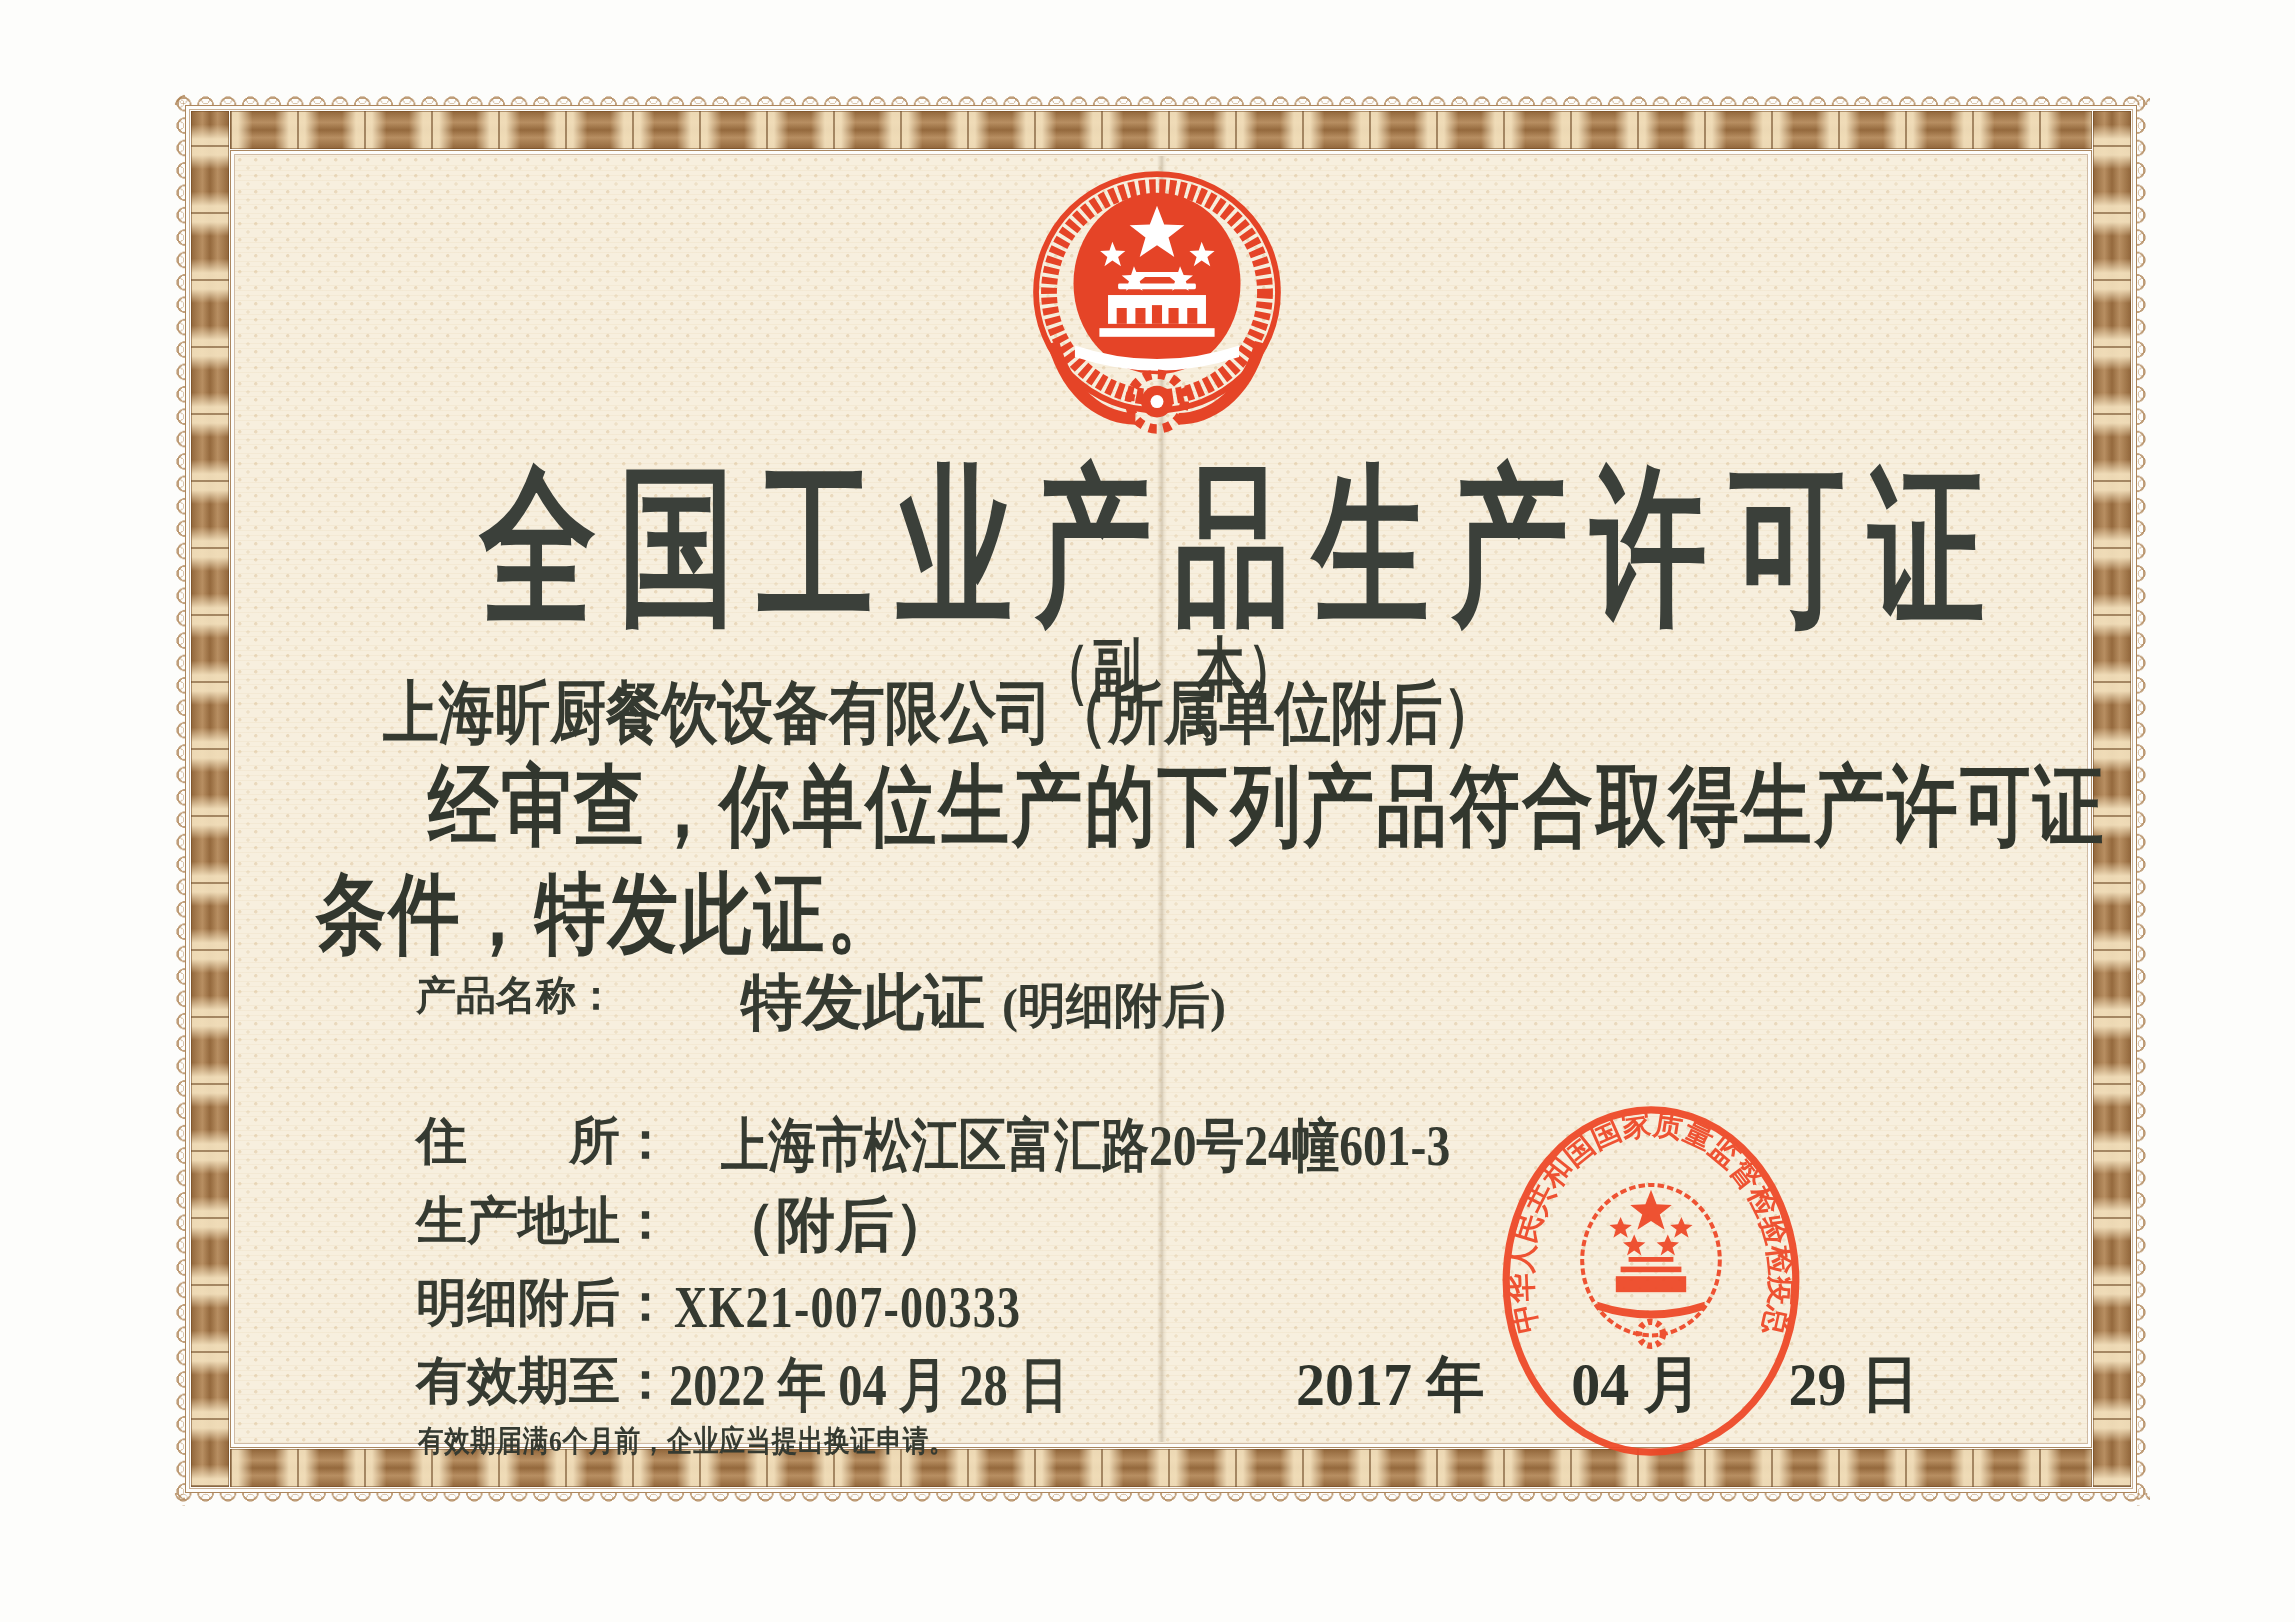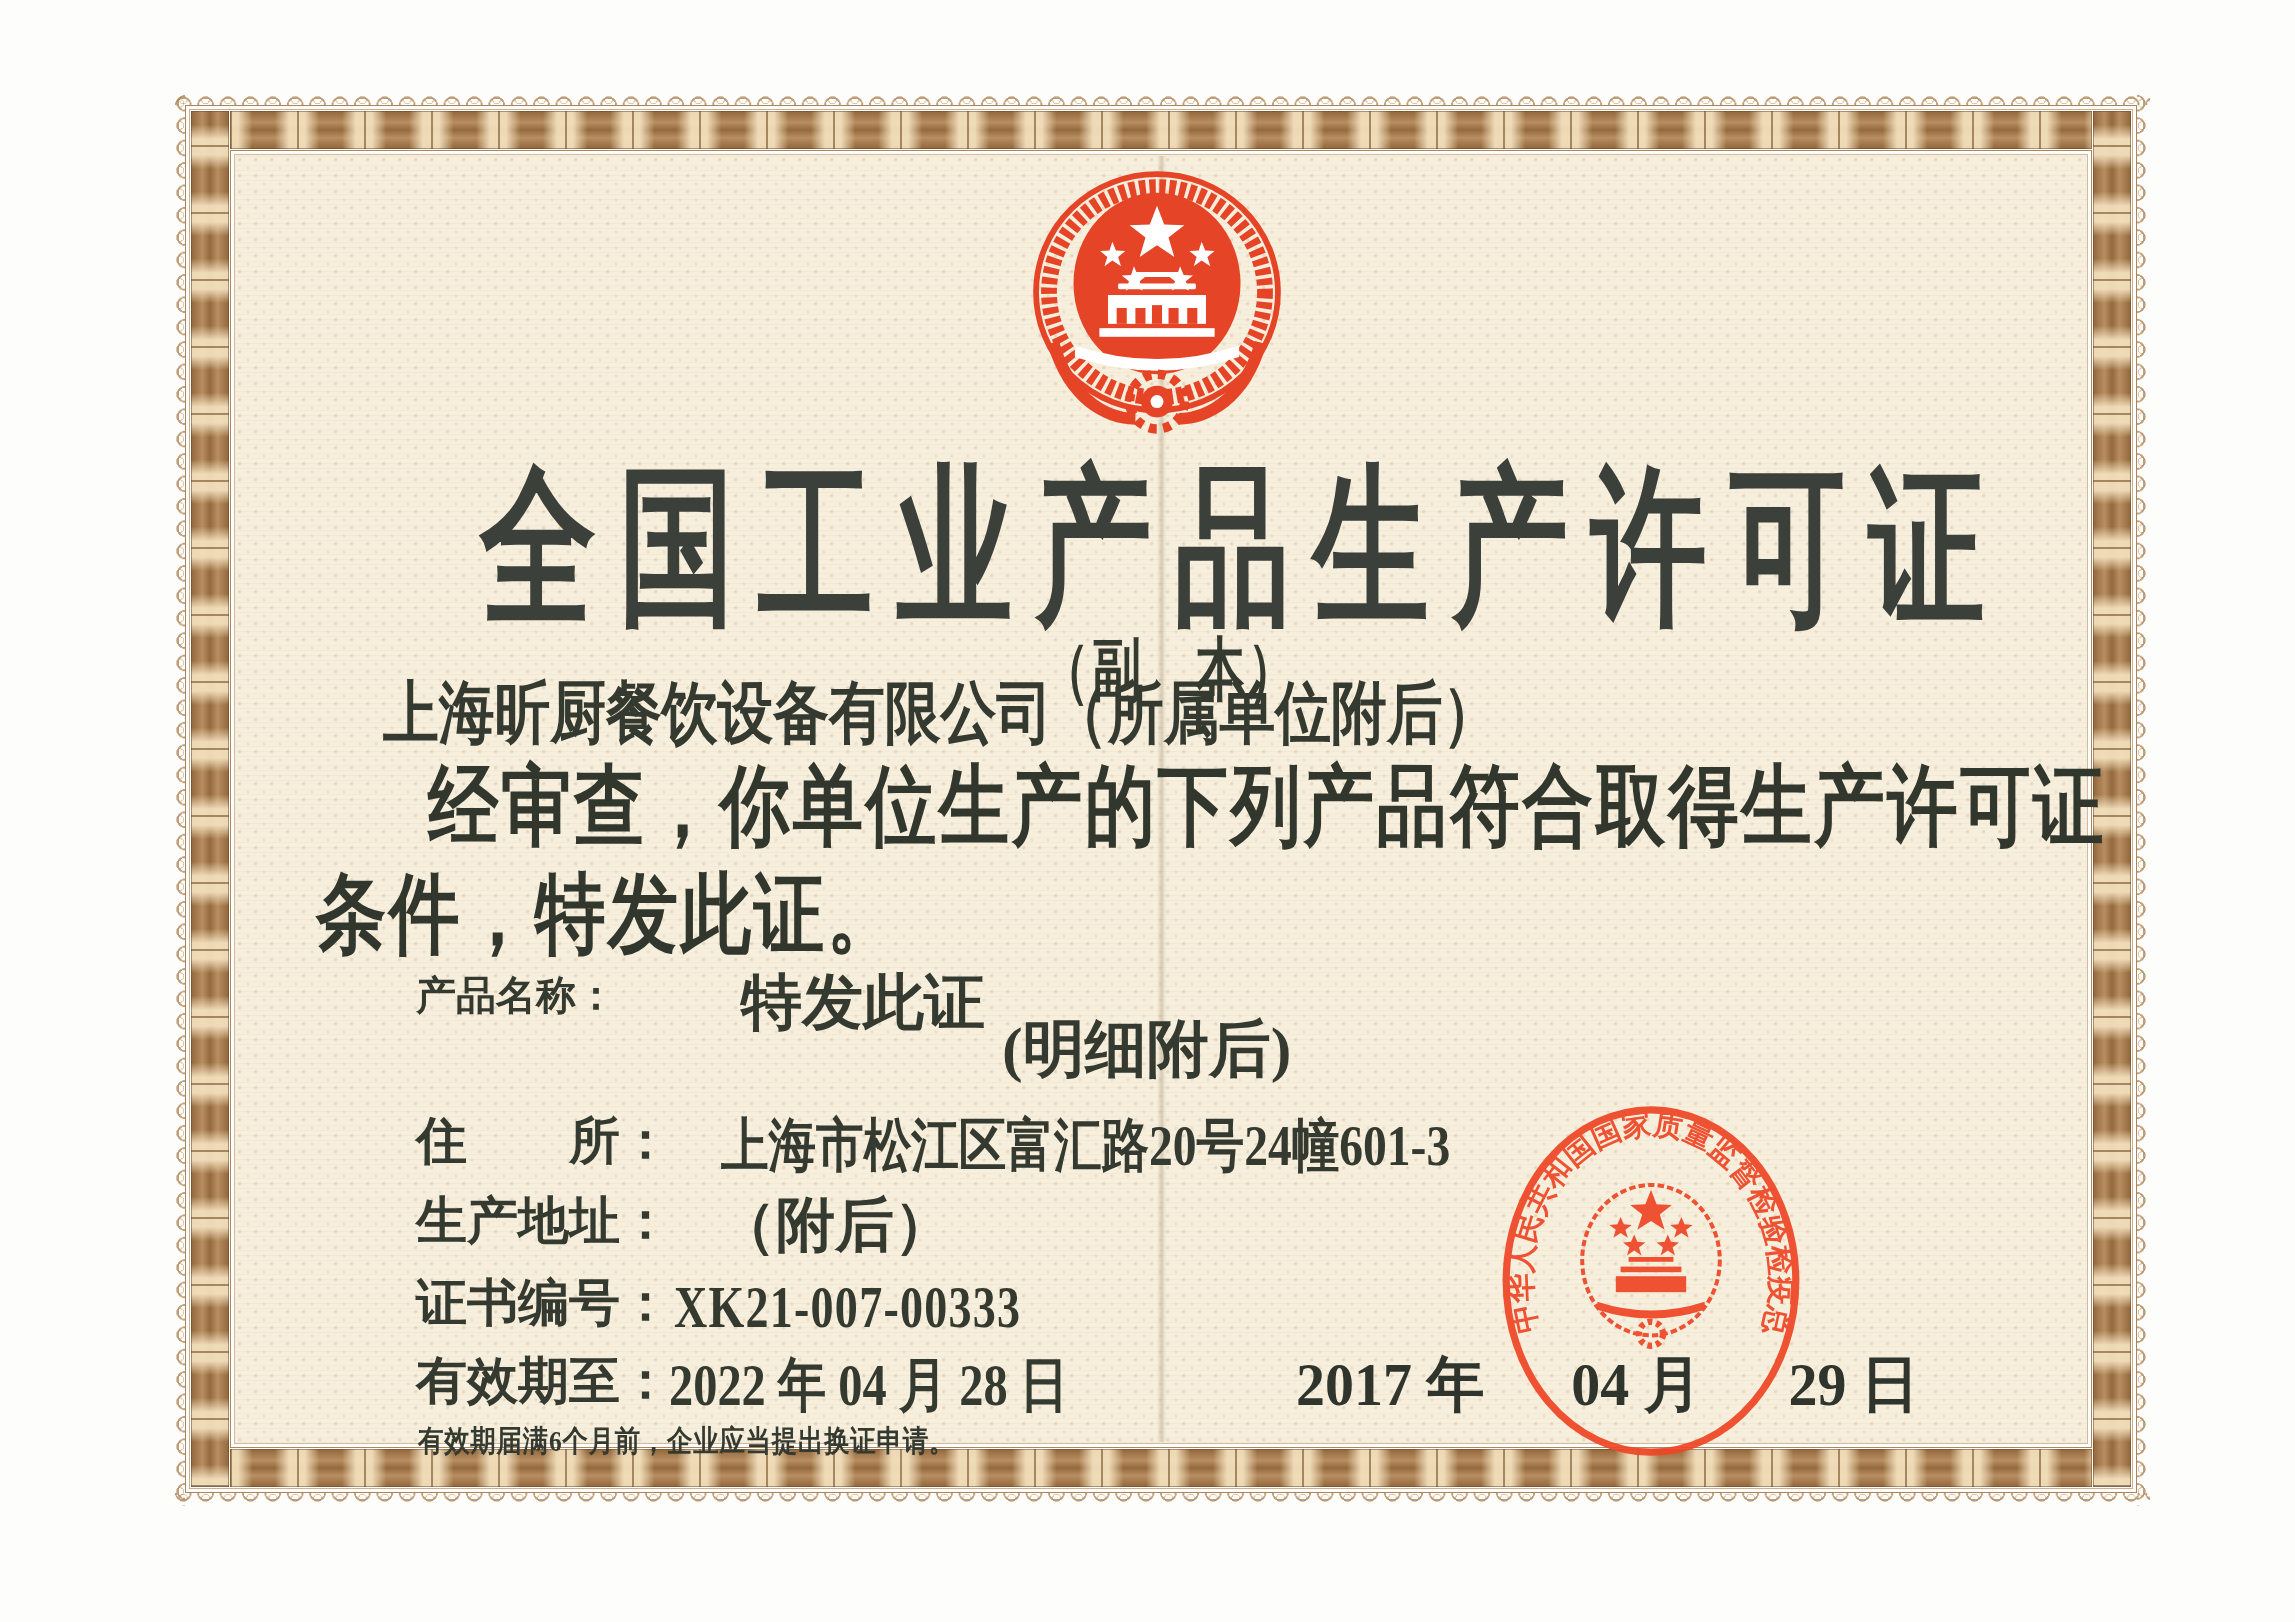--- a/index.html
+++ b/index.html
@@ -55,21 +55,21 @@
     background:linear-gradient(90deg, rgba(160,140,100,0), rgba(150,128,92,.20) 30%, rgba(118,98,66,.26) 50%, rgba(150,128,92,.12) 70%, rgba(160,140,100,0));}
   
   .t{position:absolute;white-space:pre;font-weight:bold;color:#353a31;
      transform:scaleX(var(--sx,1));transform-origin:0 50%;line-height:1.04;}
   .title{font-size:172px;letter-spacing:34px;color:#3b403a;}
   .subtitle{font-size:69px;letter-spacing:4.8px;}
   .company{font-size:68px;}
   .bodyln{font-size:88px;letter-spacing:3.2px;color:#32372e;}
   .lbl{font-size:51px;}
   .val{font-size:59px;}
-  .note{font-size:62px;margin-top:36px;}
+  .note{font-size:48px;}
   .foot{font-size:30px;letter-spacing:0.8px;}
   .idate{font-size:61px;color:#2f342c;}
   svg{position:absolute;overflow:visible;}
 </style>
 </head>
 <body>
 
 <div class="paper">
   <div class="cert">
 
@@ -129,21 +129,21 @@
     <div class="t lbl" style="left:252px;top:891px;font-size:40px;">产品名称：</div>
     <div class="t" style="left:577px;top:887px;font-size:61px;">特发此证</div>
     <div class="t note" style="left:838px;top:897px;">(明细附后)</div>
 
     <div class="t lbl" style="left:252px;top:1031px;">住　　所：</div>
     <div class="t val" style="left:557px;top:1032px;font-size:58px;--sx:.82;">上海市松江区富汇路20号24幢601-3</div>
 
     <div class="t lbl" style="left:252px;top:1111px;">生产地址：</div>
     <div class="t val" style="left:553px;top:1111px;">（附后）</div>
 
-    <div class="t lbl" style="left:252px;top:1193px;">证书编号：</div>
+    <div class="t lbl" style="left:252px;top:1193px;">明细附后：</div>
     <div class="t val" style="left:510px;top:1193px;--sx:.78;letter-spacing:1.6px;">XK21-007-00333</div>
 
     <div class="t lbl" style="left:252px;top:1271px;">有效期至：</div>
     <div class="t val" style="left:505px;top:1271px;--sx:.82;">2022 年 04 月 28 日</div>
 
     <div class="t foot" style="left:254px;top:1341px;--sx:.85;">有效期届满6个月前，企业应当提出换证申请。</div>
 
     <div class="t idate" style="left:1132px;top:1269px;--sx:.95;">2017 年      04 月      29 日</div>
 
     <svg style="left:1331px;top:1016px;width:312px;height:362px;opacity:.93;" viewBox="0 0 390 452">

